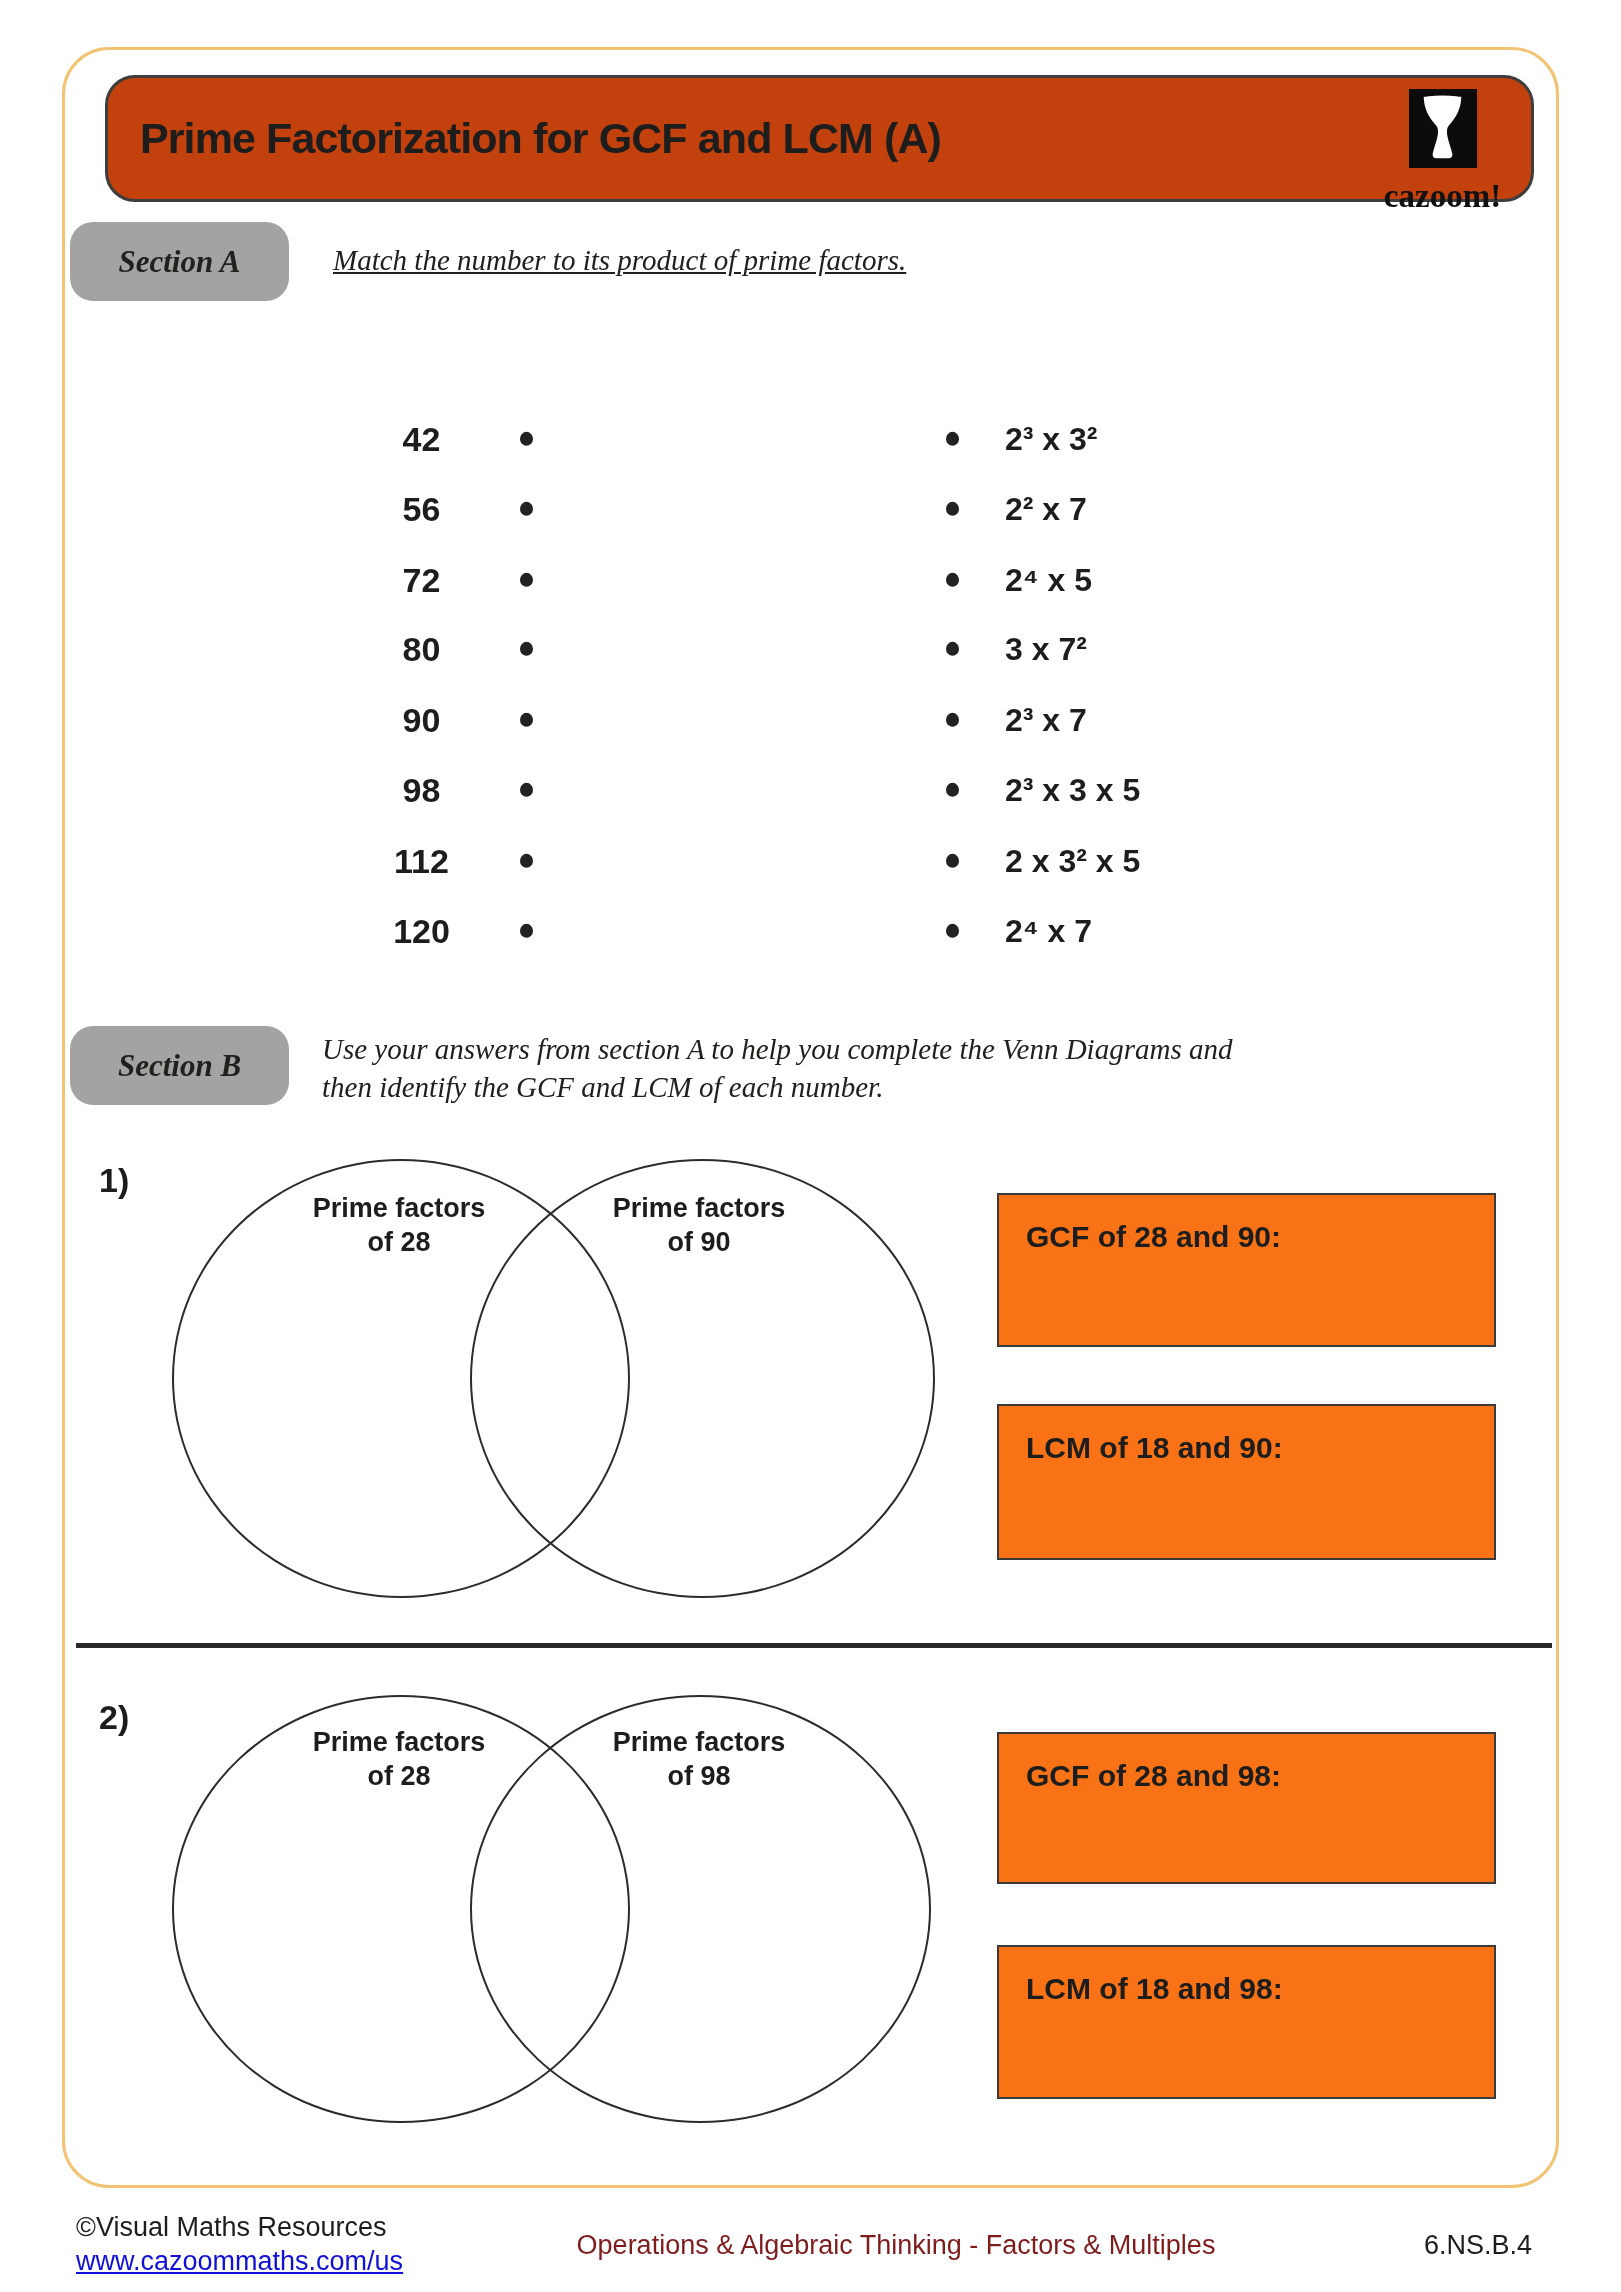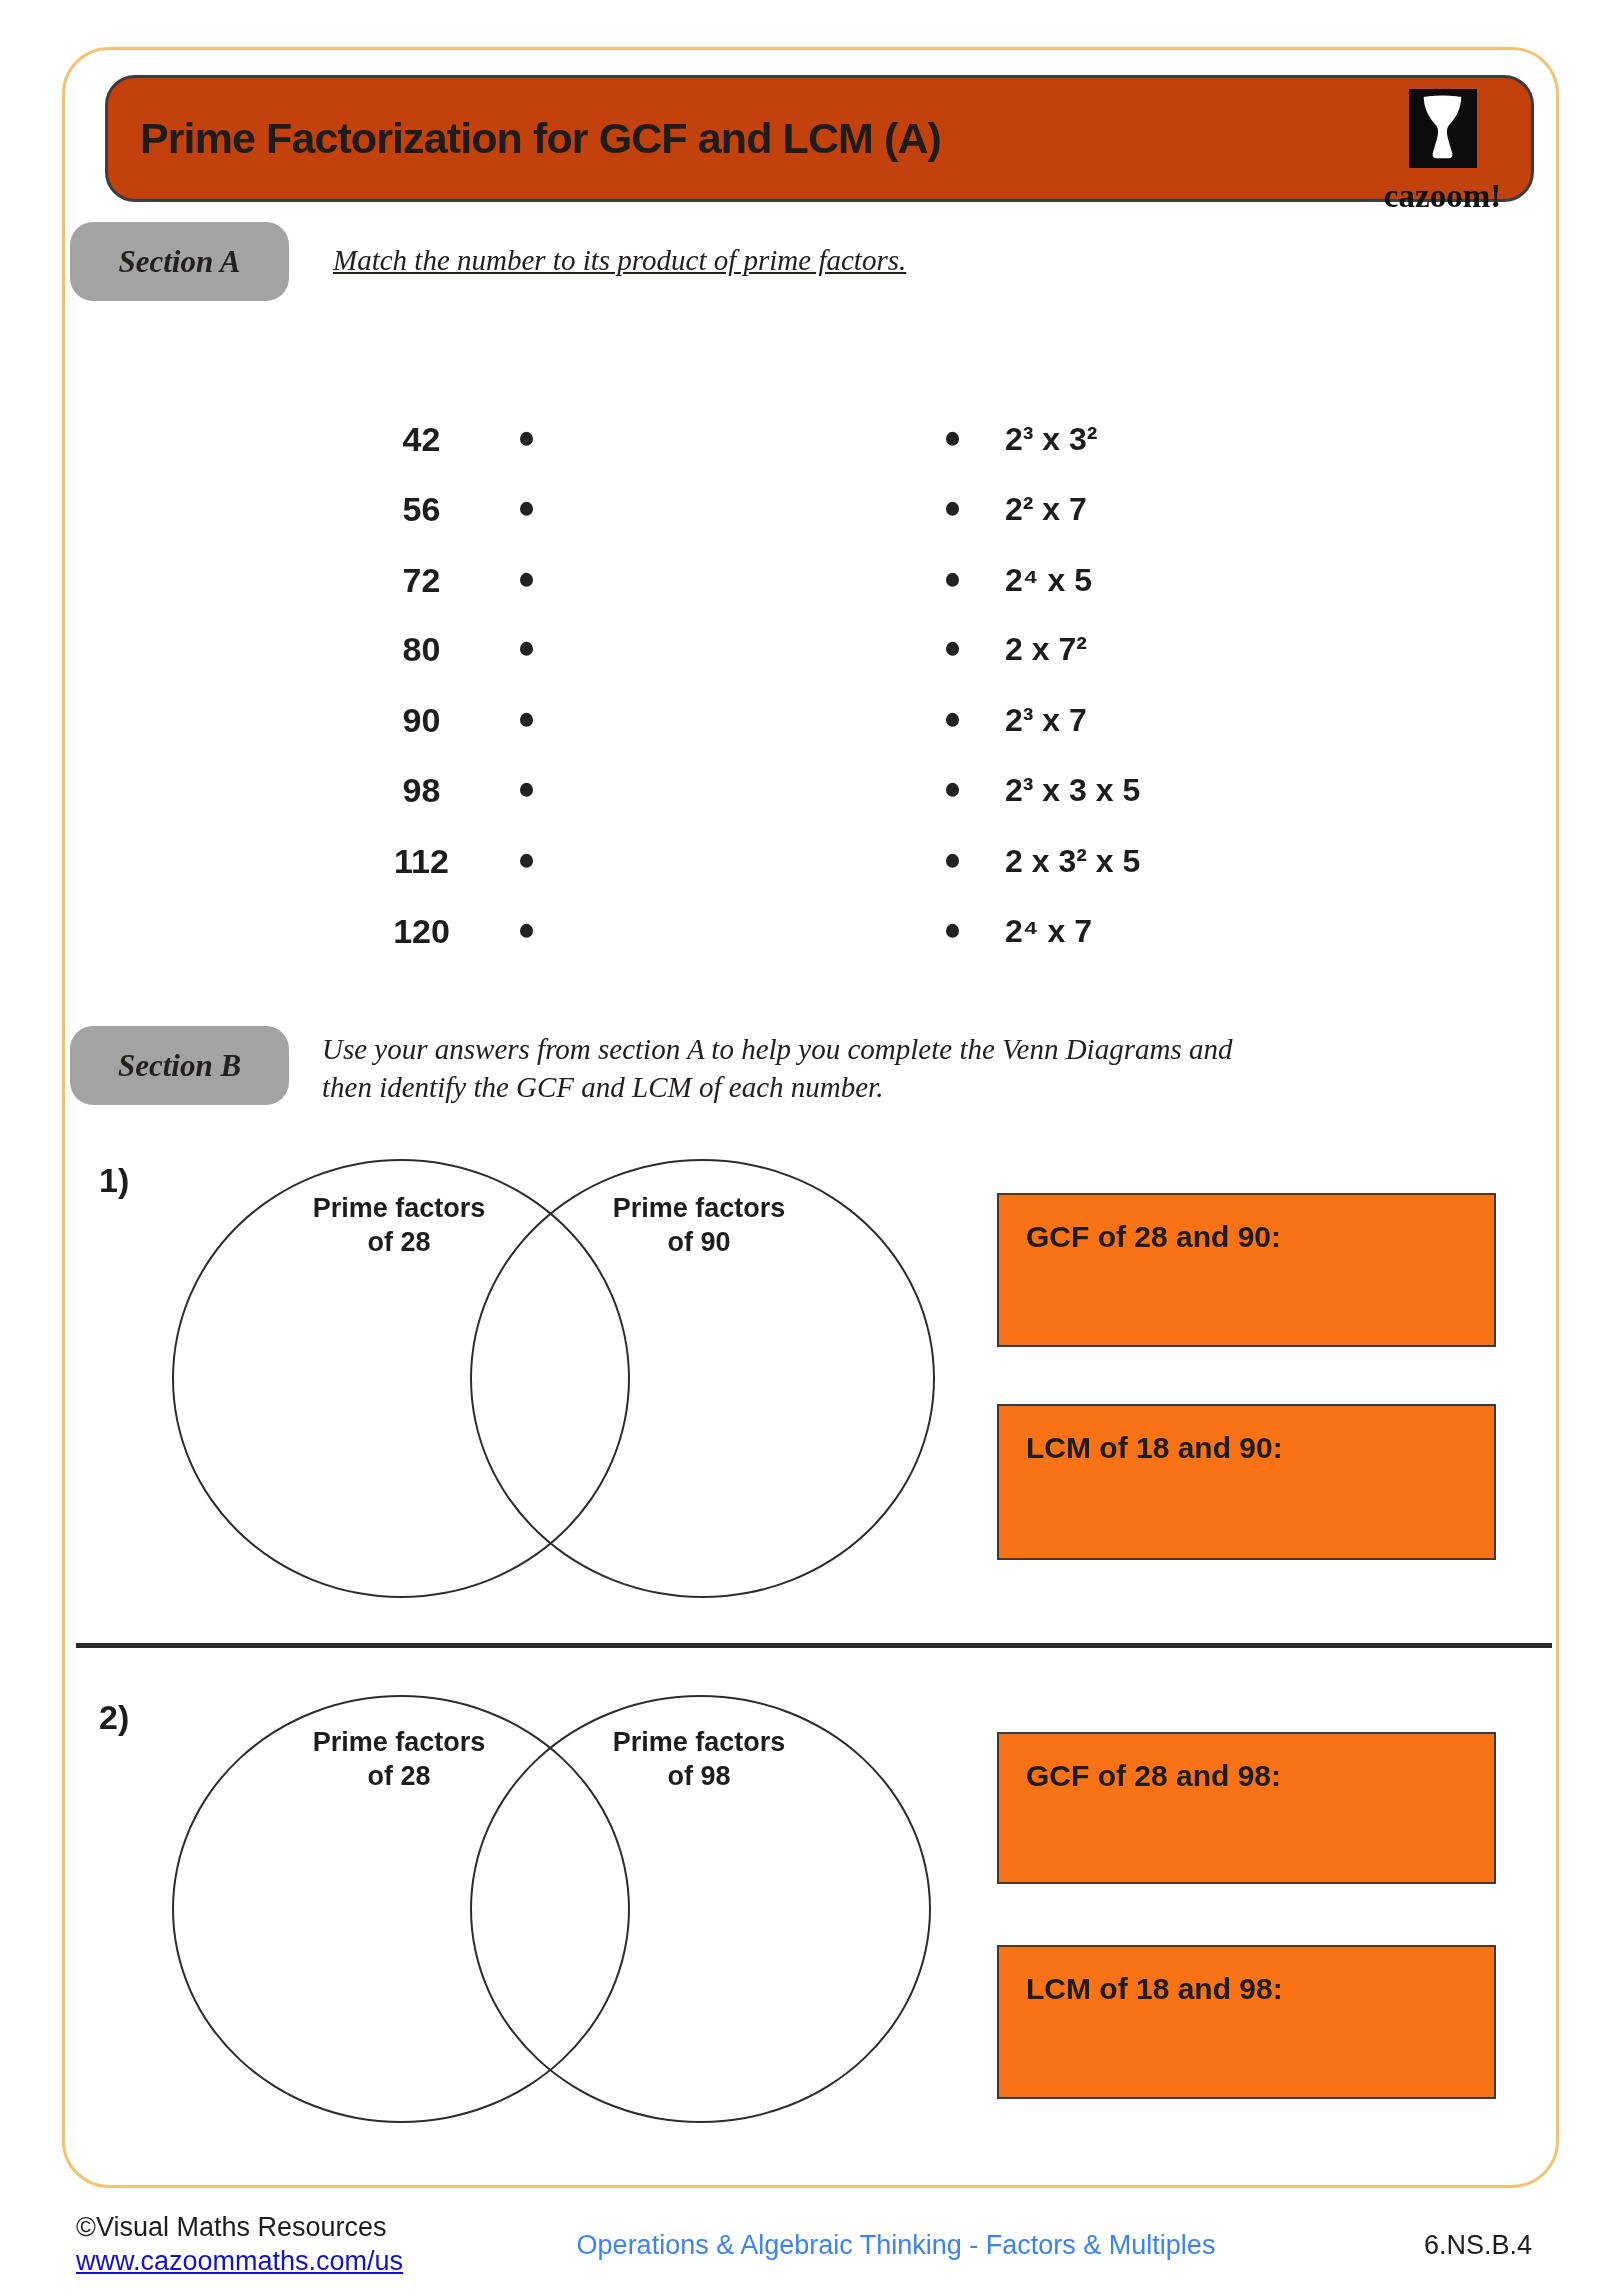--- a/index.html
+++ b/index.html
@@ -54,21 +54,21 @@
   .abox{position:absolute;left:997px;width:499px;border:2.7px solid #3a3a3a;background:#f97316;box-sizing:border-box;}
   #gcf1{top:1193px;height:154px}
   #lcm1{top:1404px;height:156px}
   #gcf2{top:1732px;height:152px}
   #lcm2{top:1945px;height:154px}
   .boxlbl{padding:25px 9px 0 27px;font-size:30px;font-weight:bold;white-space:nowrap;}
   .divider{position:absolute;left:76px;top:1643px;width:1476px;height:4.5px;background:#2a2a2a;}
   
   .f-copy{position:absolute;left:76px;top:2212px;font-size:27px;}
   .f-url{position:absolute;left:76px;top:2246px;font-size:27px;color:#1010d8;text-decoration:underline;cursor:pointer;}
-  .f-center{position:absolute;left:502px;top:2230px;width:788px;text-align:center;font-size:27px;color:#3b82f6;}
+  .f-center{position:absolute;left:502px;top:2230px;width:788px;text-align:center;font-size:27px;color:#7f1d1d;}
   .f-code{position:absolute;left:1424px;top:2230px;width:153px;text-align:left;font-size:27px;}
 </style>
 </head>
 <body>
 
 <div class="sheet">
   <div class="page-border"></div>
 
   <div class="header-box">
     <div class="title">Prime Factorization for GCF and LCM (A)</div>
@@ -101,21 +101,21 @@
   <div class="mrow" style="top:544px">
     <span class="mnum">72</span>
     <span class="mdot l"></span>
     <span class="mdot r"></span>
     <span class="mexpr">2⁴ x 5</span>
   </div>
   <div class="mrow" style="top:613px">
     <span class="mnum">80</span>
     <span class="mdot l"></span>
     <span class="mdot r"></span>
-    <span class="mexpr">2 x 7²</span>
+    <span class="mexpr">3 x 7²</span>
   </div>
   <div class="mrow" style="top:684px">
     <span class="mnum">90</span>
     <span class="mdot l"></span>
     <span class="mdot r"></span>
     <span class="mexpr">2³ x 7</span>
   </div>
   <div class="mrow" style="top:754px">
     <span class="mnum">98</span>
     <span class="mdot l"></span>

